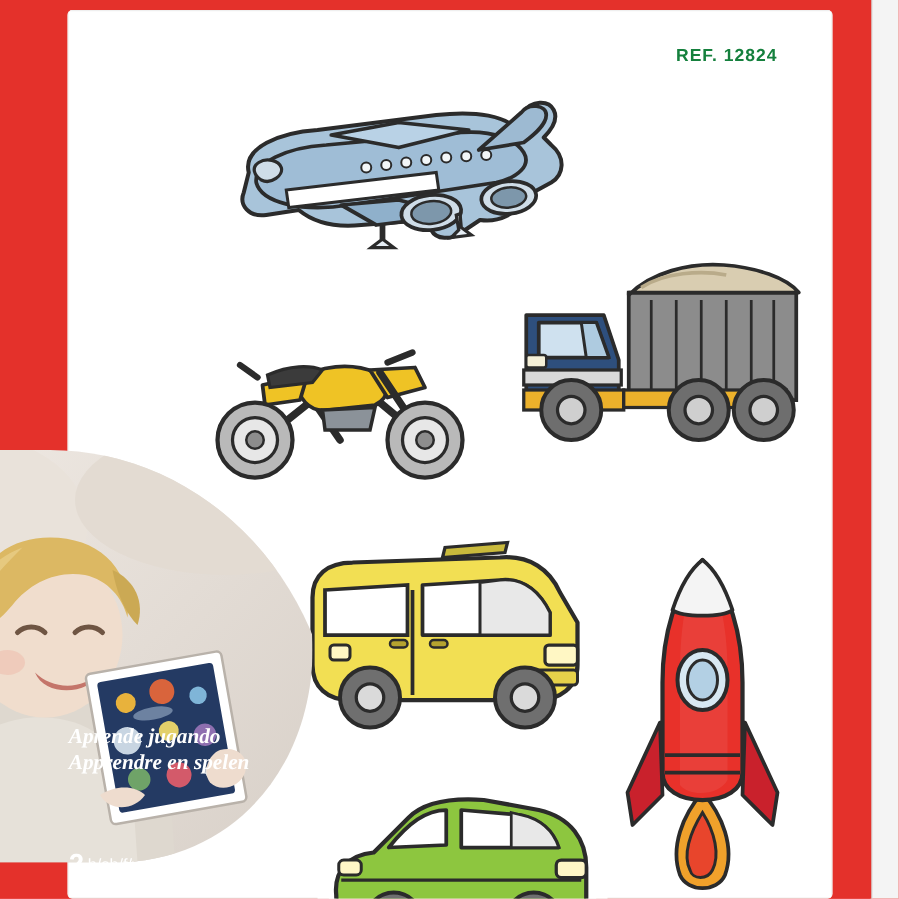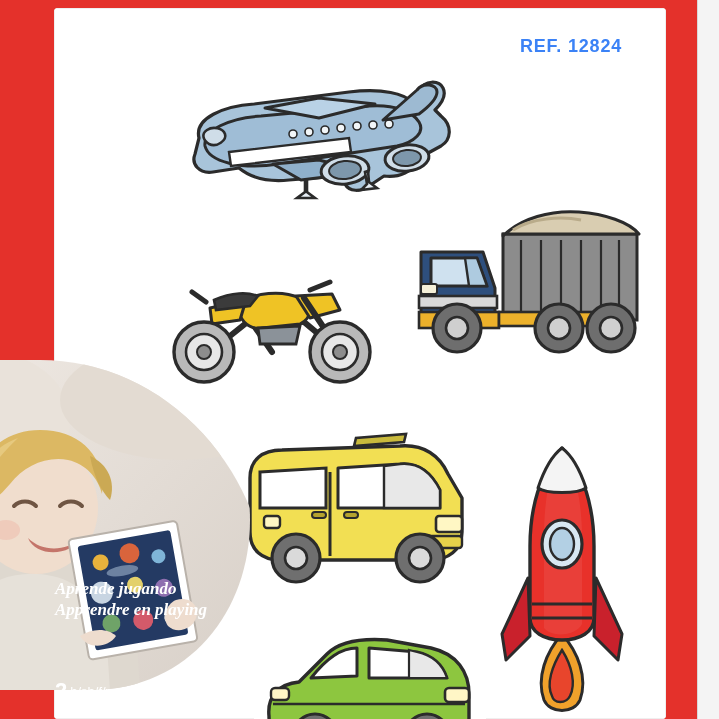--- a/index.html
+++ b/index.html
@@ -38,21 +38,21 @@
     position:absolute;left:48px;top:28px;width:520px;height:24px;
   }
   .lang-titles{
     position:absolute;left:0;top:0;
     font-size:13.5px;letter-spacing:1.6px;color:#4a4a4a;
     font-family:"Liberation Sans", sans-serif;
     white-space:nowrap;
   }
   .ref{
     position:absolute;right:0;top:0;
-    font-size:18px;letter-spacing:0.8px;color:#3b82f6;
+    font-size:14px;letter-spacing:0.8px;color:#15803d;
     font-weight:bold;
     white-space:nowrap;
   }
   
   .sticker{position:absolute;}
   .sticker svg{display:block;overflow:visible;}
 
   
   .photo-circle{
     position:absolute;left:-60px;top:360px;width:330px;height:360px;
@@ -358,20 +358,20 @@
           <path d="M236,240 C250,236 260,246 256,258 C252,270 236,274 228,266 C222,258 226,244 236,240 Z" fill="#eedcce"></path>
           <path d="M140,276 C152,268 168,268 176,276 C168,288 148,290 140,276 Z" fill="#eedcce"></path>
         </g>
       </svg>
     </div>
   </div>
 
   <div class="slogan-block">
     <div class="slogan-lines">
       <div class="slogan-line">Aprende jugando</div>
-      <div class="slogan-line">Apprendre en playing</div>
+      <div class="slogan-line">Apprendre en spelen</div>
     </div>
     <div class="age-row">
       <span class="age-num">2</span><span class="age-suffix">h/sh/f/v</span>
     </div>
   </div>
 
 </div>
 
 </body></html>

